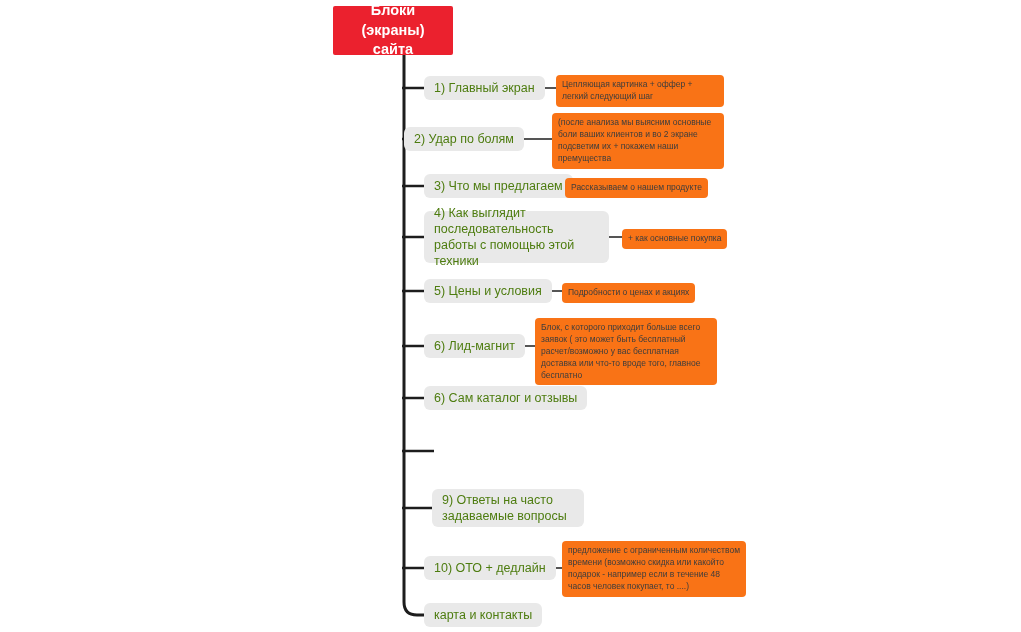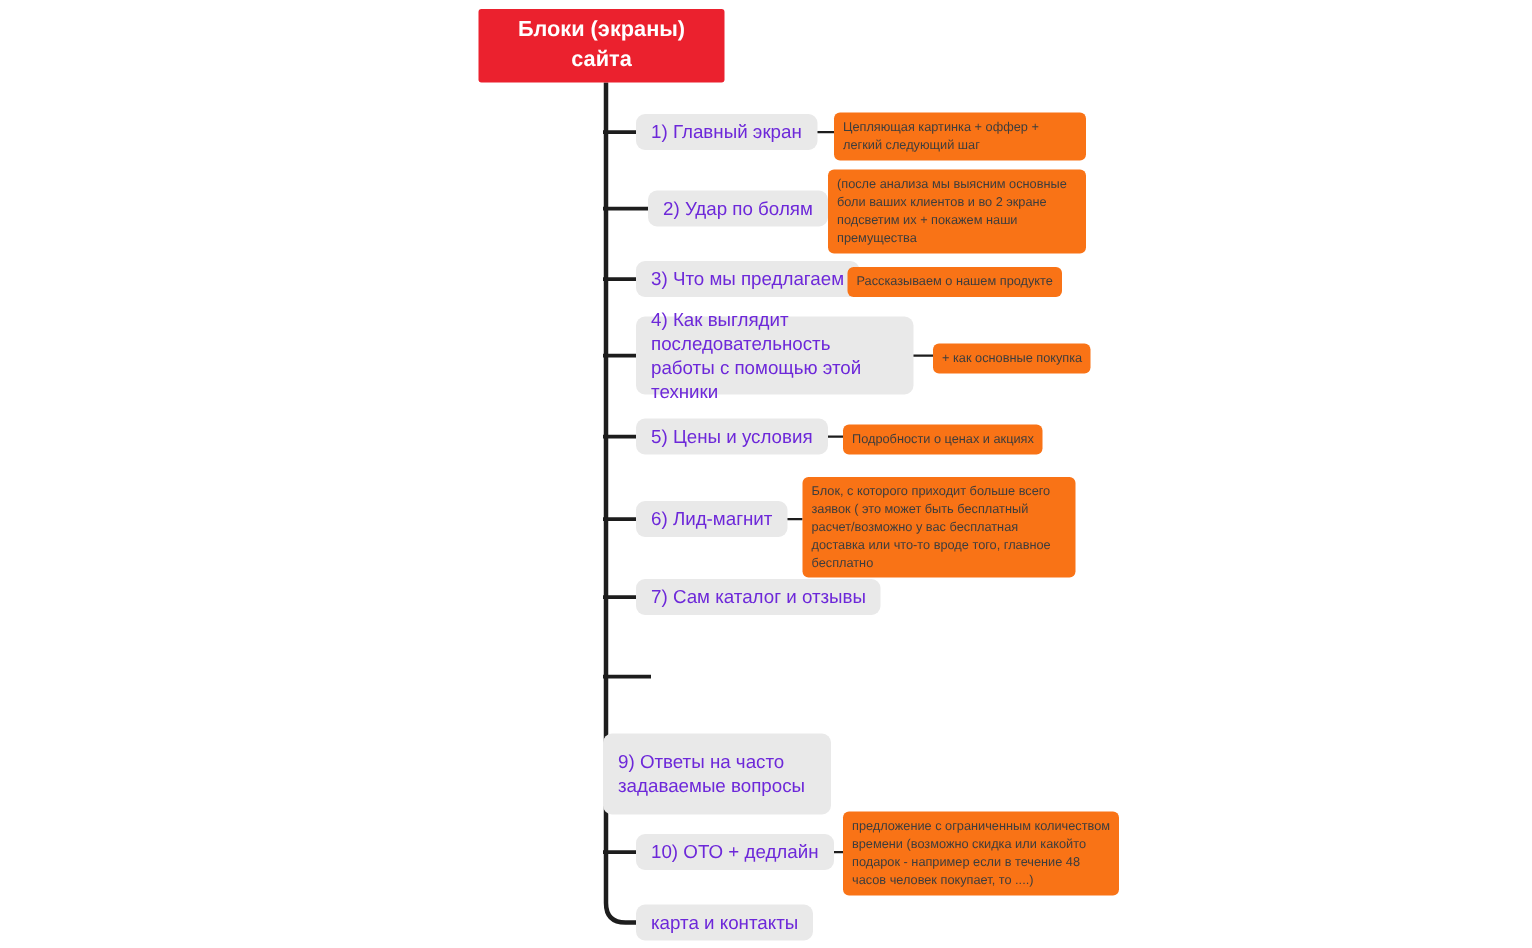--- a/index.html
+++ b/index.html
@@ -12,39 +12,39 @@
     overflow: hidden;
   }
   .connectors {
     position: absolute;
     left: 0; top: 0;
     width: 1021px; height: 632px;
     pointer-events: none;
   }
   .root-node {
     position: absolute;
-    left: 319px; top: 6px;
-    width: 164px; height: 49px;
+    left: 333px; top: 6px;
+    width: 120px; height: 49px;
     background: #EB212E;
     color: #ffffff;
     font-size: 14.5px;
     font-weight: 700;
     line-height: 1.35;
     display: flex;
     align-items: center;
     justify-content: center;
     text-align: center;
     border-radius: 2px;
     padding: 0 8px;
     box-sizing: border-box;
   }
   .node {
     position: absolute;
     background: #E9E9E9;
-    color: #6d28d9;
+    color: #4d7c0f;
     font-size: 12.5px;
     font-weight: 500;
     line-height: 1.28;
     border-radius: 6px;
     display: flex;
     align-items: center;
     padding: 0 10px;
     box-sizing: border-box;
   }
   .node.single { white-space: nowrap; height: 24px; }
@@ -90,27 +90,27 @@
       <line x1="500" y1="237" x2="622" y2="237"></line>
       <line x1="460" y1="291" x2="562" y2="291"></line>
       <line x1="460" y1="346" x2="535" y2="346"></line>
       <line x1="460" y1="568" x2="562" y2="568"></line>
     </g>
   </svg>
 
   <div class="root-node">Блоки (экраны) сайта</div>
 
   <div class="node single" style="left:424px; top:76px;">1) Главный экран</div>
-  <div class="node single" style="left:432px; top:127px;">2) Удар по болям</div>
+  <div class="node single" style="left:404px; top:127px;">2) Удар по болям</div>
   <div class="node single" style="left:424px; top:174px;">3) Что мы предлагаем</div>
   <div class="node" style="left:424px; top:211px; width:185px; height:52px;">4) Как выглядит последовательность работы с помощью этой техники</div>
   <div class="node single" style="left:424px; top:279px;">5) Цены и условия</div>
   <div class="node single" style="left:424px; top:334px;">6) Лид-магнит</div>
-  <div class="node single" style="left:424px; top:386px;">7) Сам каталог и отзывы</div>
-  <div class="node" style="left:402px; top:489px; width:152px; height:54px;">9) Ответы на часто задаваемые вопросы</div>
+  <div class="node single" style="left:424px; top:386px;">6) Сам каталог и отзывы</div>
+  <div class="node" style="left:432px; top:489px; width:152px; height:38px;">9) Ответы на часто задаваемые вопросы</div>
   <div class="node single" style="left:424px; top:556px;">10) ОТО + дедлайн</div>
   <div class="node single" style="left:424px; top:603px;">карта и контакты</div>
 
   <div class="note" style="left:556px; top:75px; width:168px;">Цепляющая картинка + оффер + легкий следующий шаг</div>
   <div class="note" style="left:552px; top:113px; width:172px;">(после анализа мы выясним основные боли ваших клиентов и во 2 экране подсветим их + покажем наши премущества</div>
   <div class="note single" style="left:565px; top:178px;">Рассказываем о нашем продукте</div>
   <div class="note single" style="left:622px; top:229px;">+ как основные покупка</div>
   <div class="note" style="left:535px; top:318px; width:182px;">Блок, с которого приходит больше всего заявок ( это может быть бесплатный расчет/возможно у вас бесплатная доставка или что-то вроде того, главное бесплатно</div>
   <div class="note single" style="left:562px; top:283px;">Подробности о ценах и акциях</div>
   <div class="note" style="left:562px; top:541px; width:184px;">предложение с ограниченным количеством времени (возможно скидка или какойто подарок - например если в течение 48 часов человек покупает, то ....)</div>

